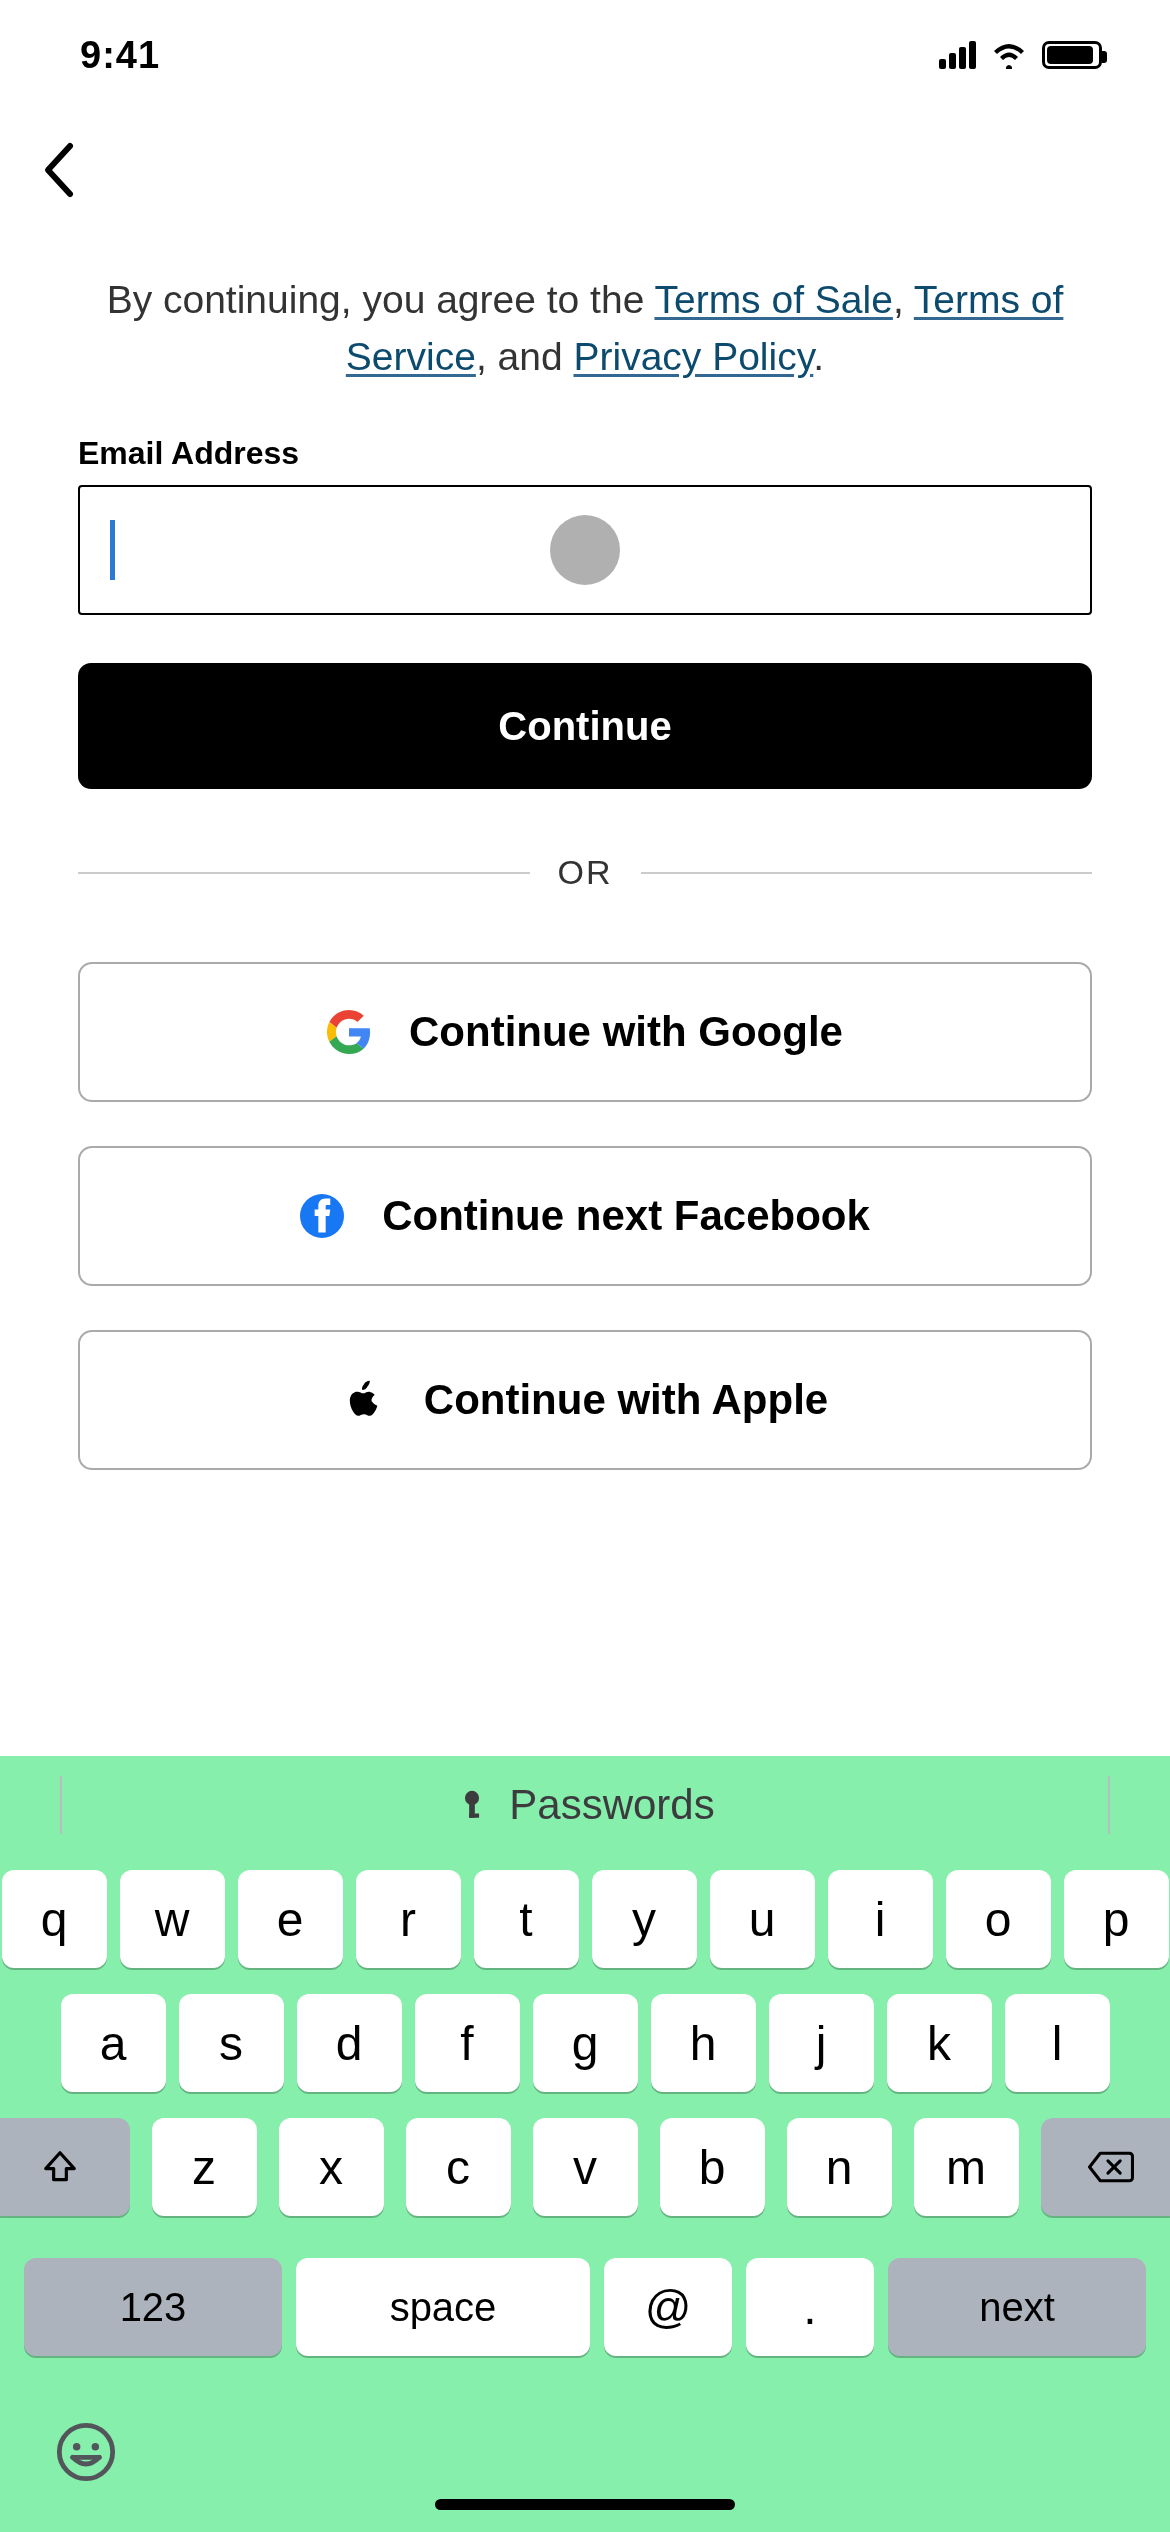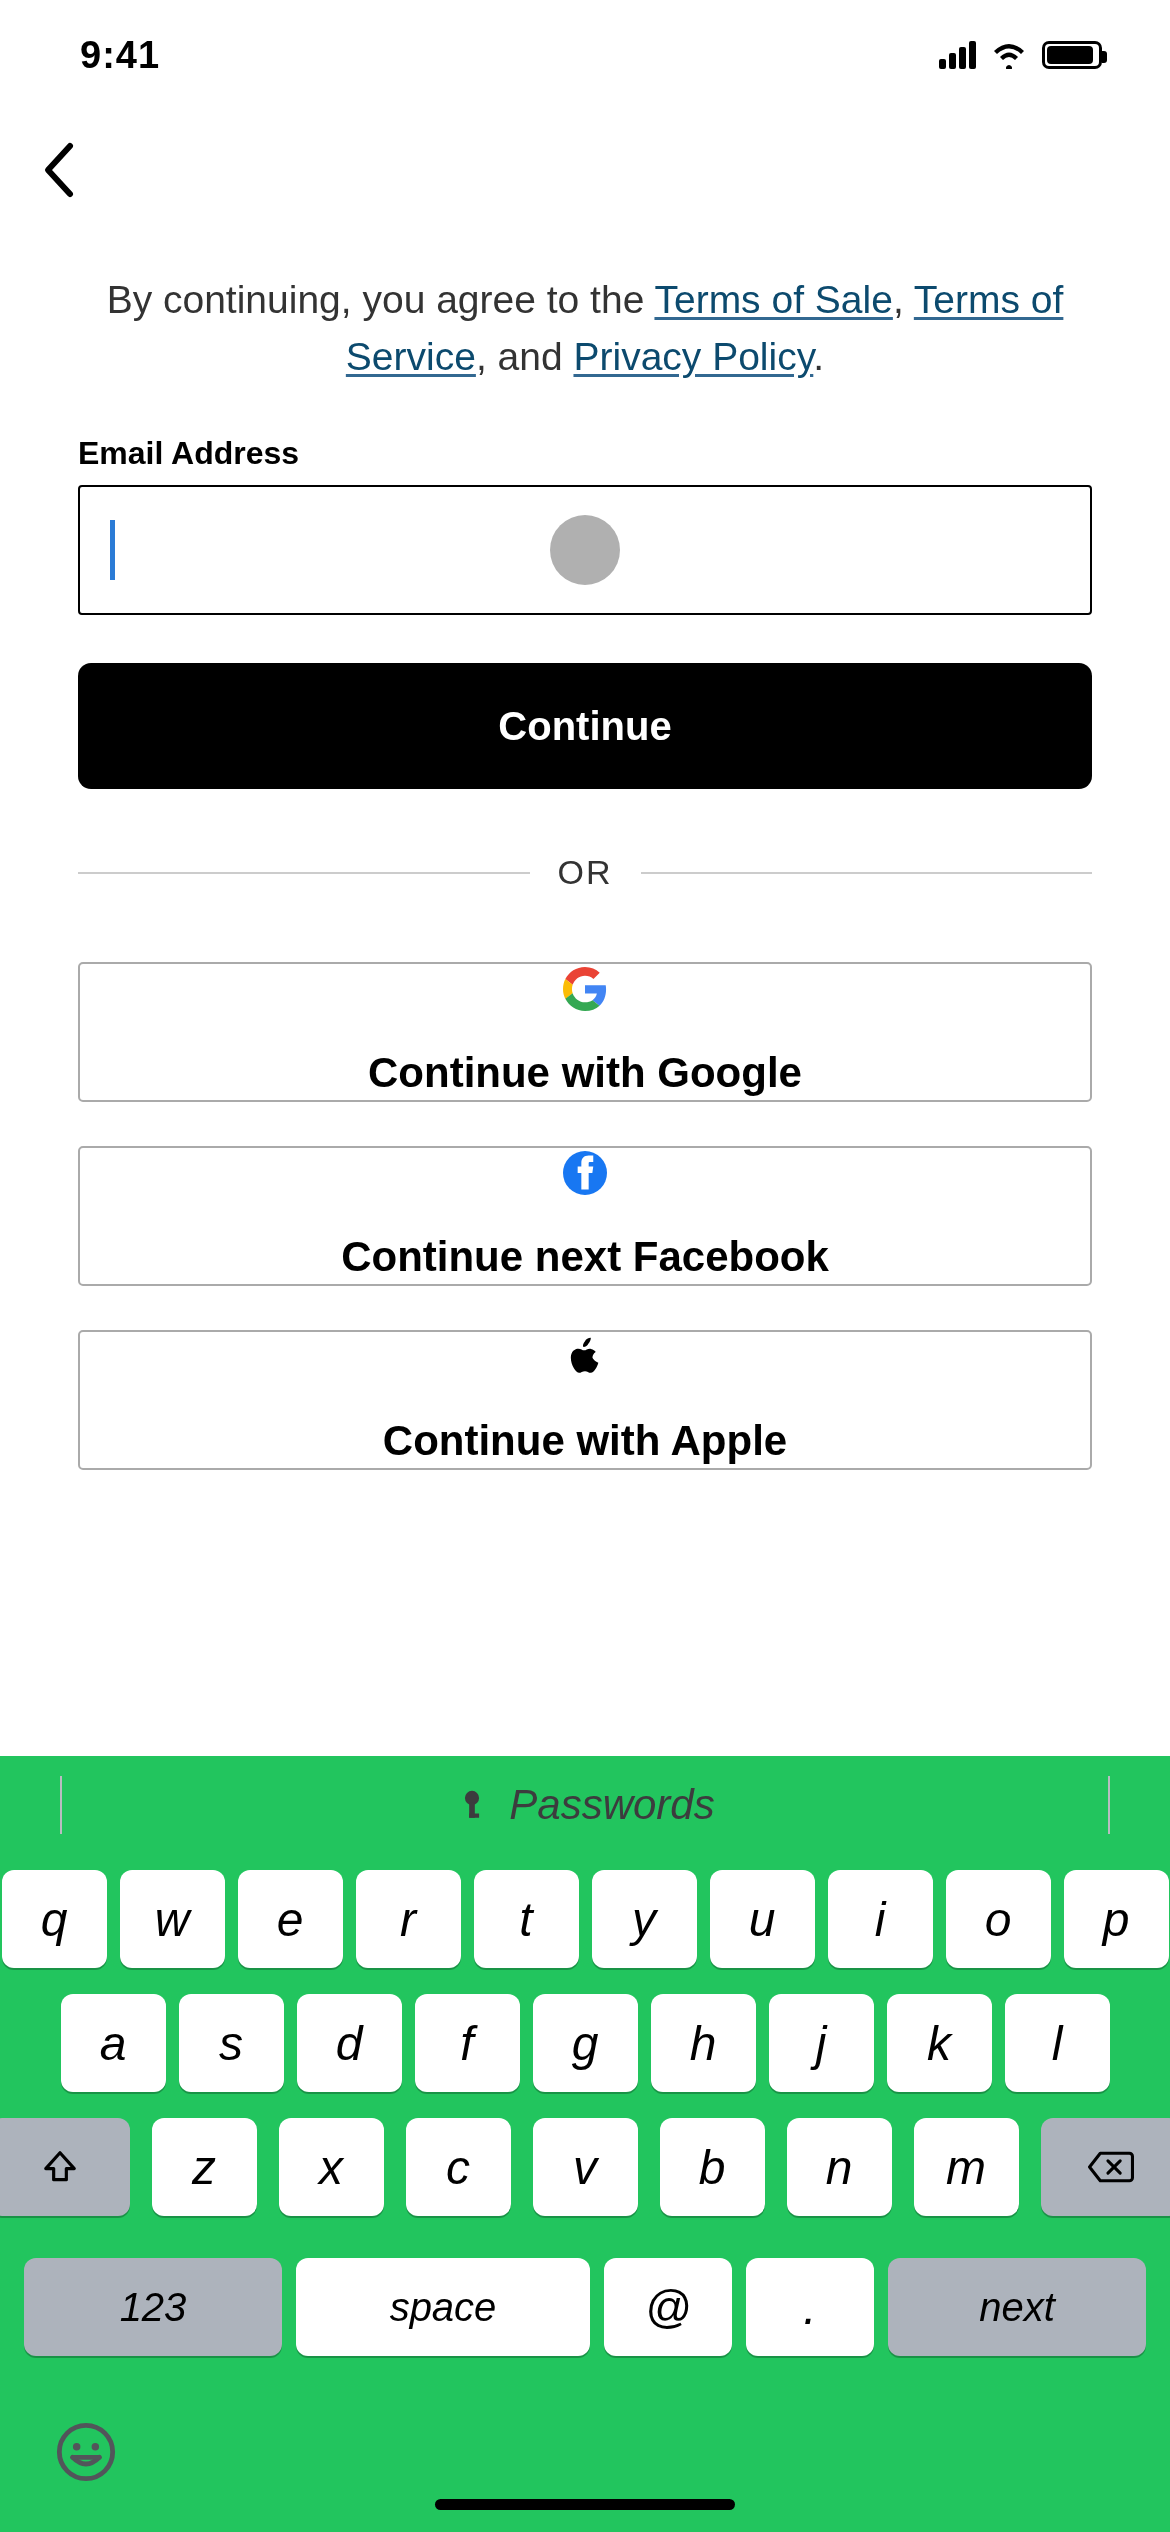--- a/index.html
+++ b/index.html
@@ -41,25 +41,25 @@
   
   .continue { margin-top:48px; background:#000; color:#fff; font-size:40px; font-weight:600; height:126px; width:100%; border:none; border-radius:13px; }
   
   
   .or-row { display:flex; align-items:center; margin: 64px 0 0; gap: 28px; }
   .or-row .line { height:2px; background:#ccc; flex:1; }
   .or-row .or { font-size:34px; color:#333; letter-spacing:2px; font-weight:500; }
   
   
   .social { margin-top: 70px; display:flex; flex-direction:column; gap:44px; }
-  .social-btn { border:2px solid #aaa; background:#fff; height:140px; border-radius:5px; display:flex; align-items:center; justify-content:center; gap:38px; font-size:42px; font-weight:700; color:#000;flex-direction:column; }
+  .social-btn { border:2px solid #aaa; background:#fff; height:140px; border-radius:14px; display:flex; align-items:center; justify-content:center; gap:38px; font-size:42px; font-weight:700; color:#000; }
   .social-btn .ico { width:44px; height:44px; display:flex; align-items:center; justify-content:center; }
   
   
-  .keyboard-zone { position:absolute; bottom:0; left:0; right:0; background:#22c55e;font-style:italic; }
+  .keyboard-zone { position:absolute; bottom:0; left:0; right:0; background:#86efac; }
   .pw-suggest { height:98px; display:flex; align-items:center; justify-content:center; gap:20px; font-size:42px; color:#3c3c3e; position:relative; }
   .pw-suggest::before, .pw-suggest::after { content:""; position:absolute; top:20px; bottom:20px; width:2px; background:#b9bcc1; }
   .pw-suggest::before{ left:60px; }
   .pw-suggest::after{ right:60px; }
   .pw-suggest .keyico { width:34px; height:34px; }
   
   .kb-rows { padding: 16px 12px 0; }
   .kb-row { display:flex; gap:13px; justify-content:center; margin-bottom:26px; }
   .key { background:#fff; border-radius:12px; height:98px; display:flex; align-items:center; justify-content:center; font-size:48px; color:#000; box-shadow: 0 2px 0 rgba(0,0,0,0.25); flex:1; font-weight:400; }
   .key.letter { width:105px; flex: 0 0 105px; }

